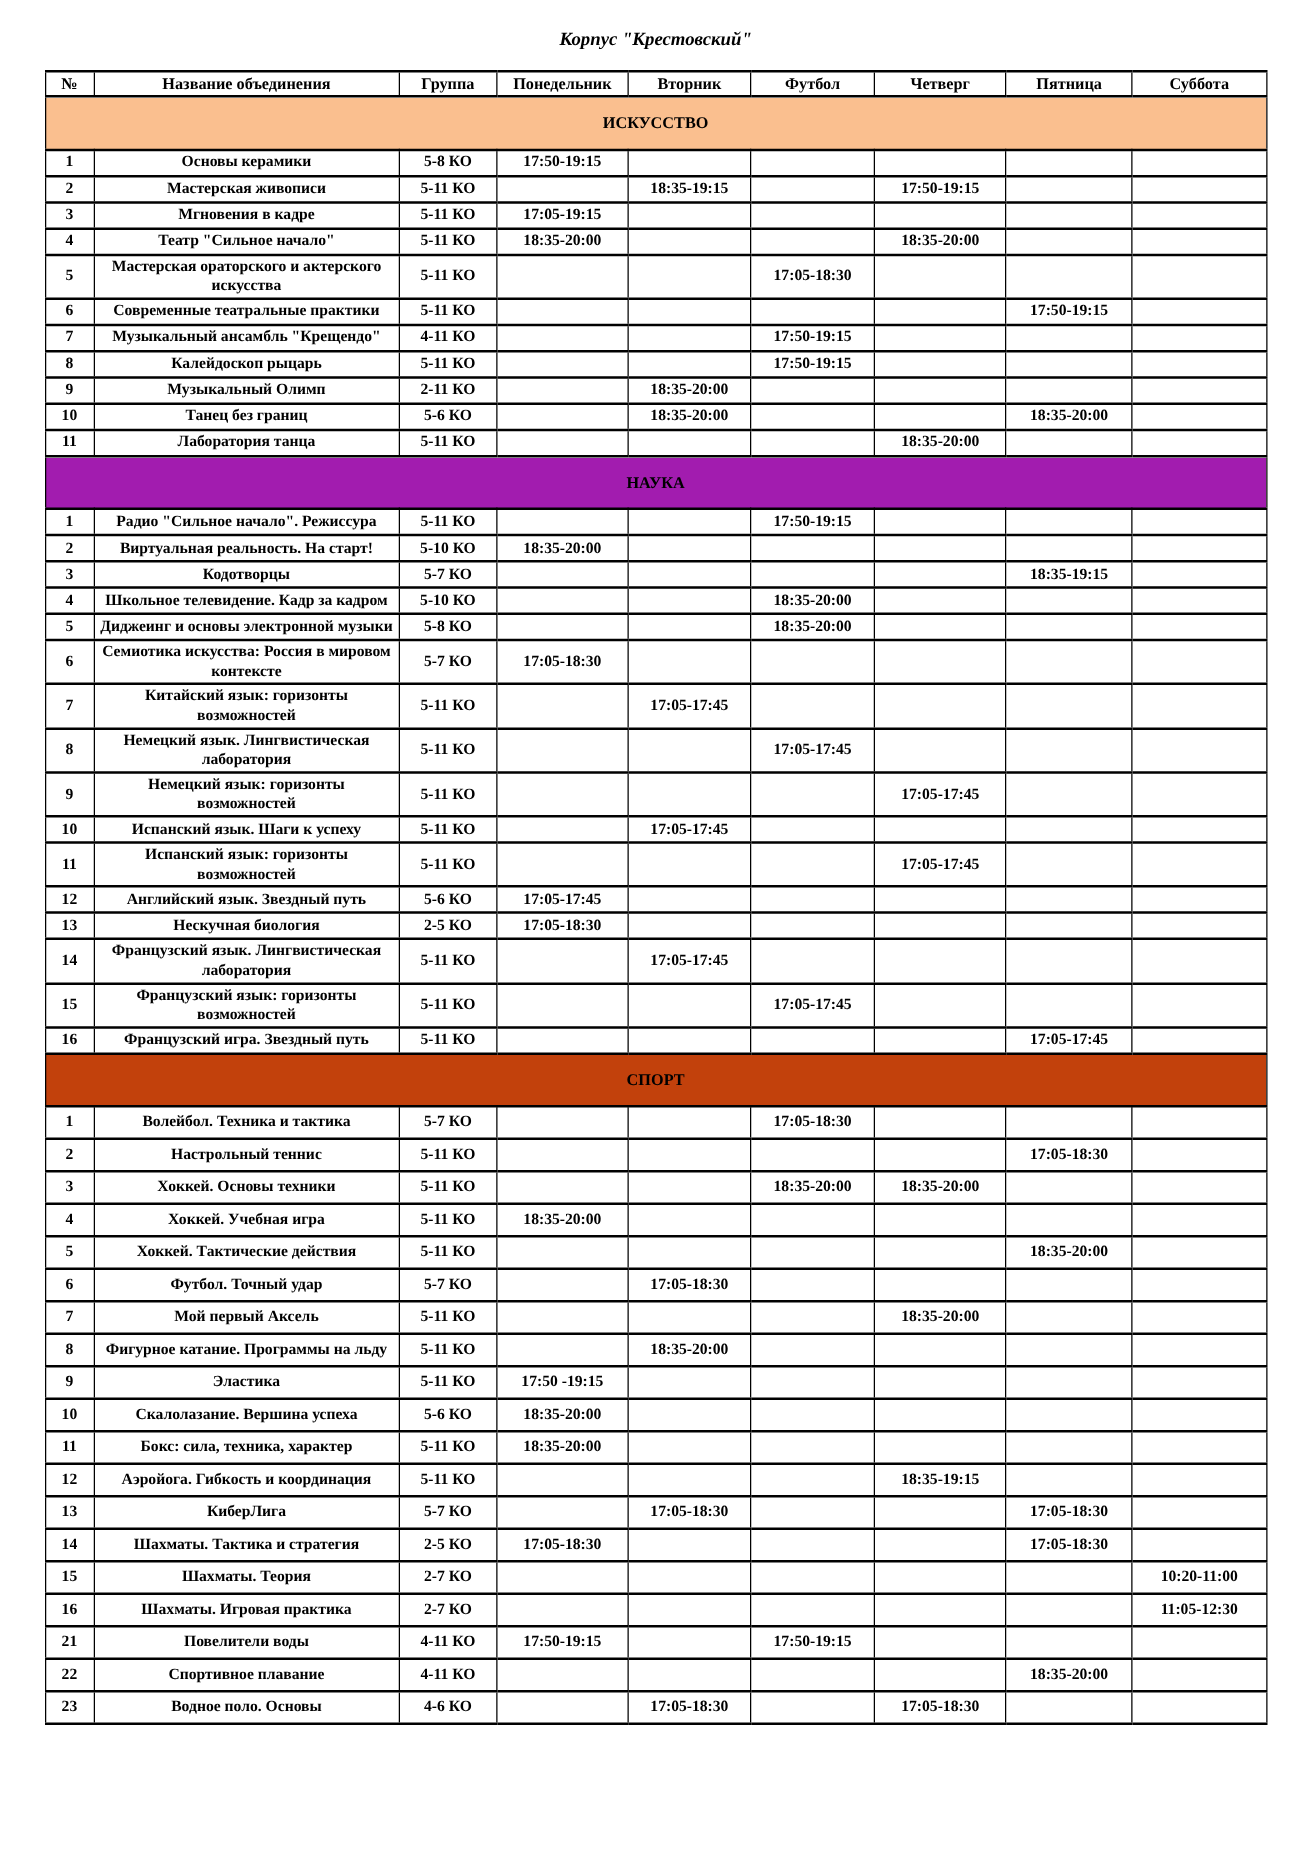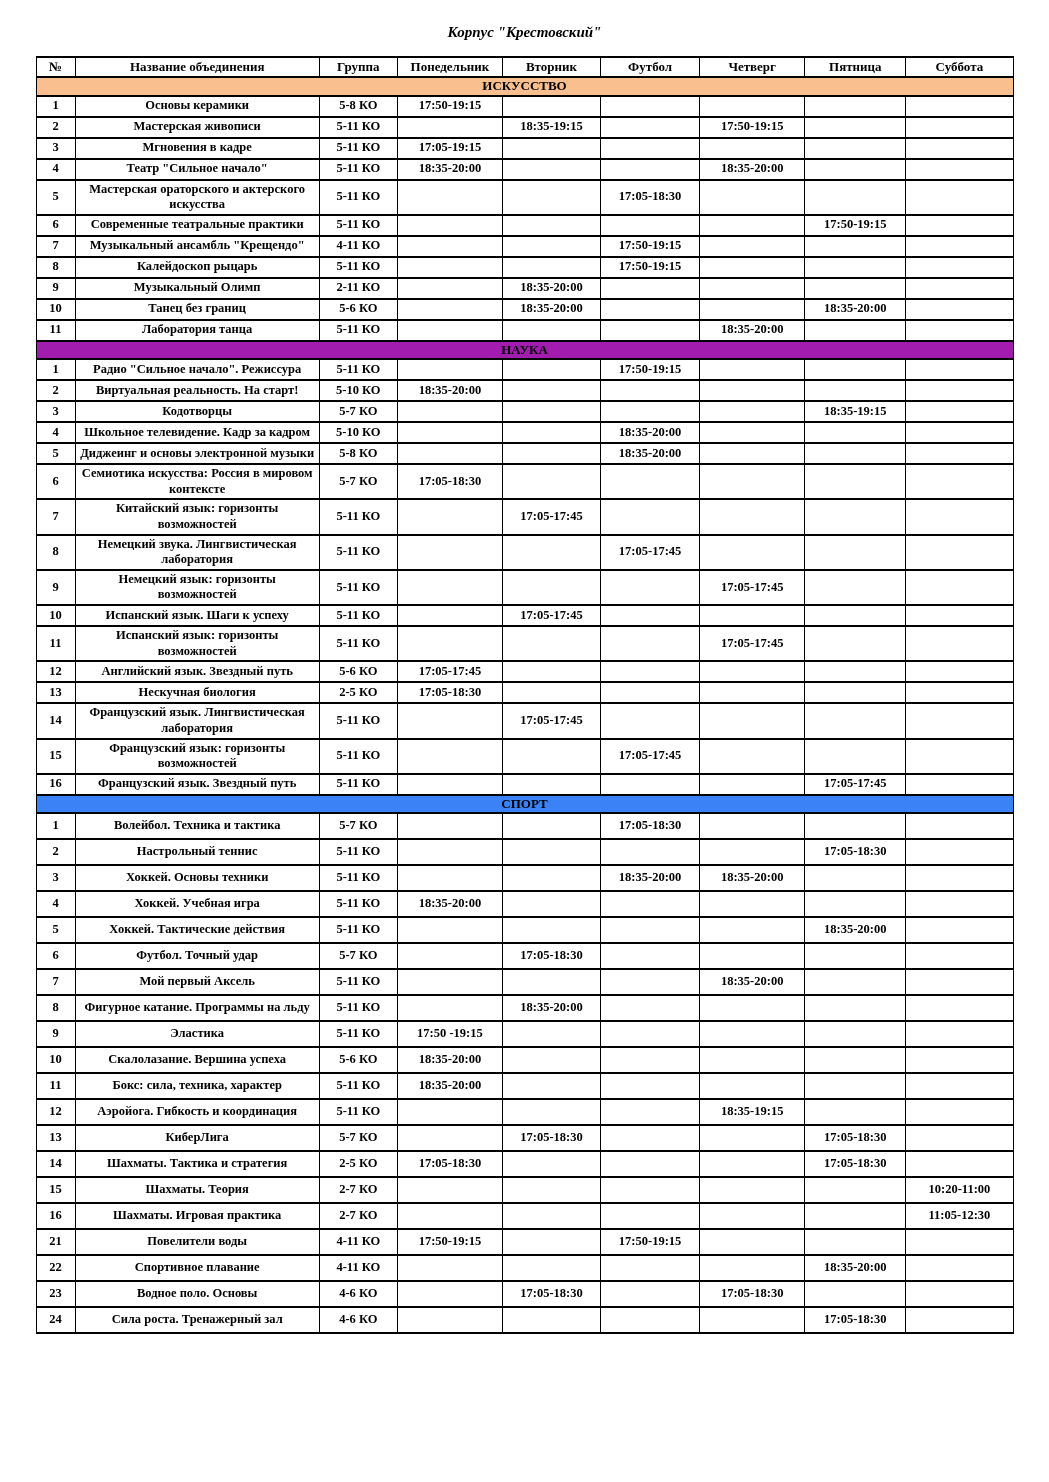--- a/index.html
+++ b/index.html
@@ -43,21 +43,21 @@
     line-height: 1.25;
     overflow: hidden;
   }
   table.schedule th {
     height: 15px;
     font-size: 13px;
   }
   tr.section-row td {
     height: 13px;
     font-size: 13px;
-    padding: 0;
+    padding: 12px;
   }
   tr.row-art td, tr.row-science td { height: 17px; }
   tr.row-sport td { height: 22px; }
 </style>
 </head>
 <body>
 
 <div class="page">
   <div class="doc-title">Корпус "Крестовский"</div>
 
@@ -286,21 +286,21 @@
           <td>5-11 КО</td>
           <td></td>
           <td>17:05-17:45</td>
           <td></td>
           <td></td>
           <td></td>
           <td></td>
         </tr>
         <tr class="data-row row-science">
           <td>8</td>
-          <td>Немецкий звука. Лингвистическая лаборатория</td>
+          <td>Немецкий язык. Лингвистическая лаборатория</td>
           <td>5-11 КО</td>
           <td></td>
           <td></td>
           <td>17:05-17:45</td>
           <td></td>
           <td></td>
           <td></td>
         </tr>
         <tr class="data-row row-science">
           <td>9</td>
@@ -374,31 +374,31 @@
           <td>5-11 КО</td>
           <td></td>
           <td></td>
           <td>17:05-17:45</td>
           <td></td>
           <td></td>
           <td></td>
         </tr>
         <tr class="data-row row-science">
           <td>16</td>
-          <td>Французский язык. Звездный путь</td>
+          <td>Французский игра. Звездный путь</td>
           <td>5-11 КО</td>
           <td></td>
           <td></td>
           <td></td>
           <td></td>
           <td>17:05-17:45</td>
           <td></td>
         </tr>
         <tr class="section-row">
-          <td colspan="9" style="background: #3b82f6;">СПОРТ</td>
+          <td colspan="9" style="background: #c2410c;">СПОРТ</td>
         </tr>
         <tr class="data-row row-sport">
           <td>1</td>
           <td>Волейбол. Техника и тактика</td>
           <td>5-7 КО</td>
           <td></td>
           <td></td>
           <td>17:05-18:30</td>
           <td></td>
           <td></td>
@@ -593,28 +593,17 @@
         </tr>
         <tr class="data-row row-sport">
           <td>23</td>
           <td>Водное поло. Основы</td>
           <td>4-6 КО</td>
           <td></td>
           <td>17:05-18:30</td>
           <td></td>
           <td>17:05-18:30</td>
           <td></td>
-          <td></td>
-        </tr>
-        <tr class="data-row row-sport">
-          <td>24</td>
-          <td>Сила роста. Тренажерный зал</td>
-          <td>4-6 КО</td>
-          <td></td>
-          <td></td>
-          <td></td>
-          <td></td>
-          <td>17:05-18:30</td>
           <td></td>
         </tr>
       </tbody>
   </table>
 </div>
 
 </body></html>

